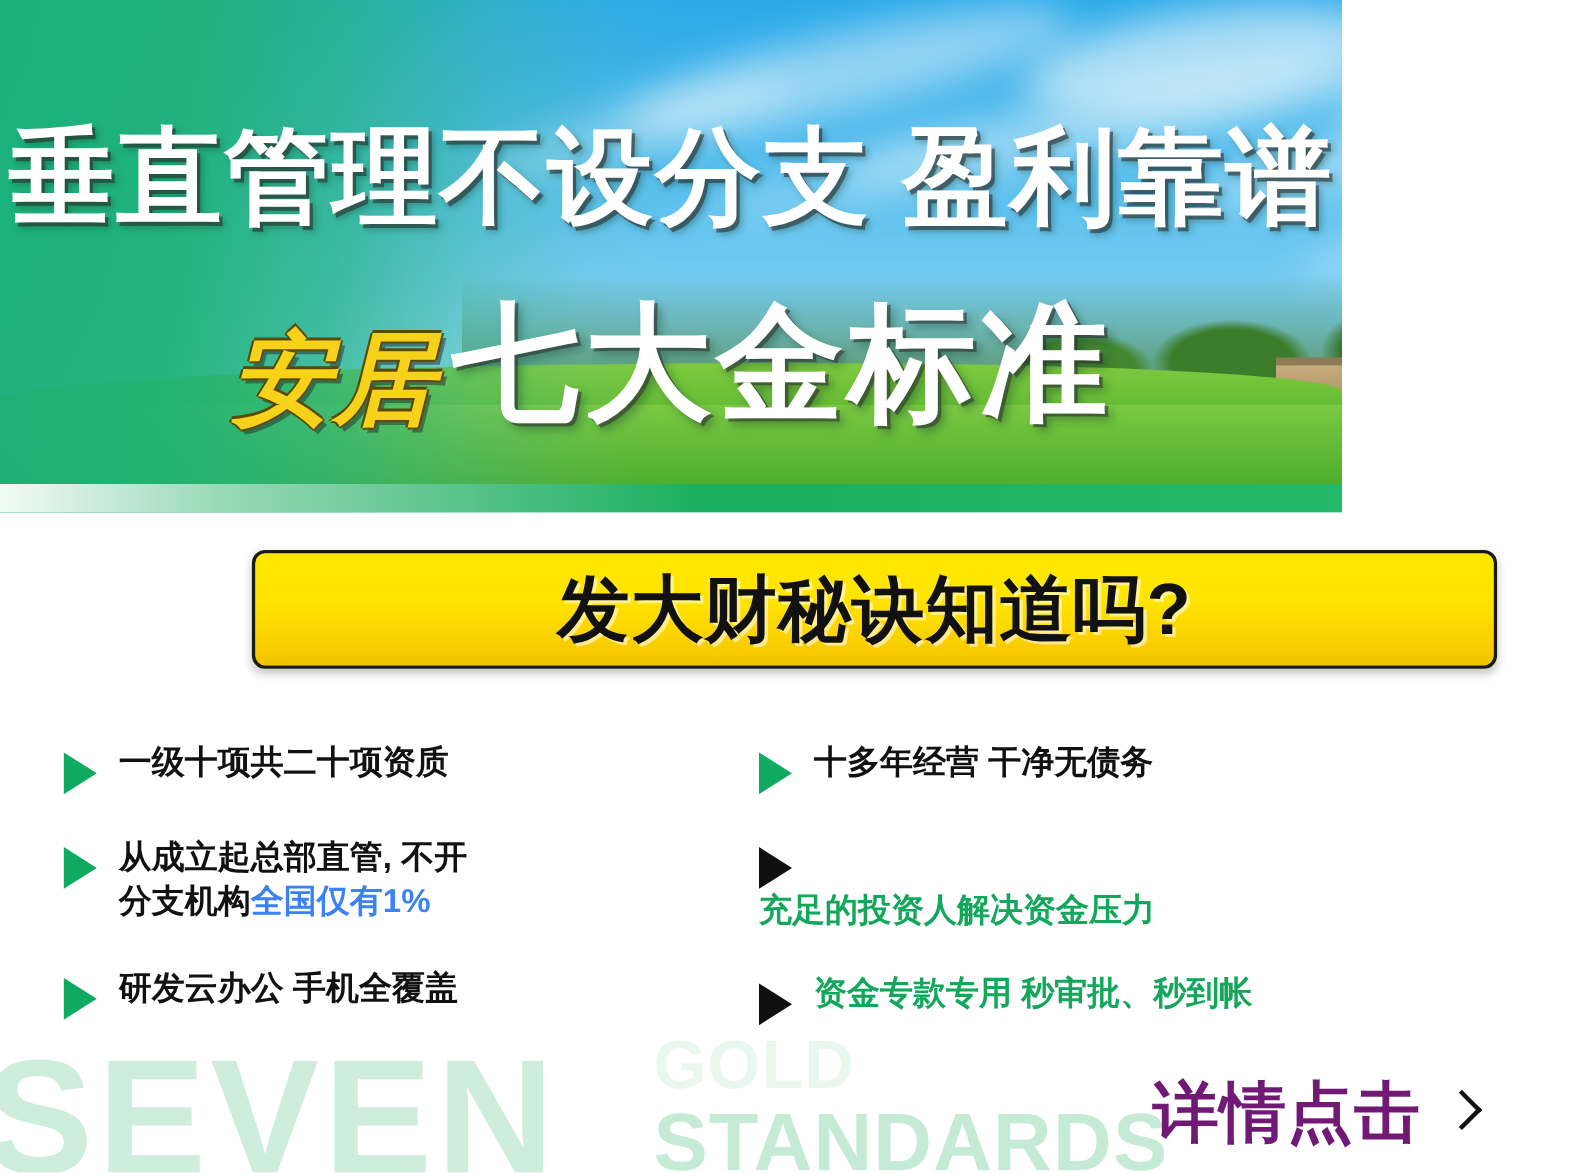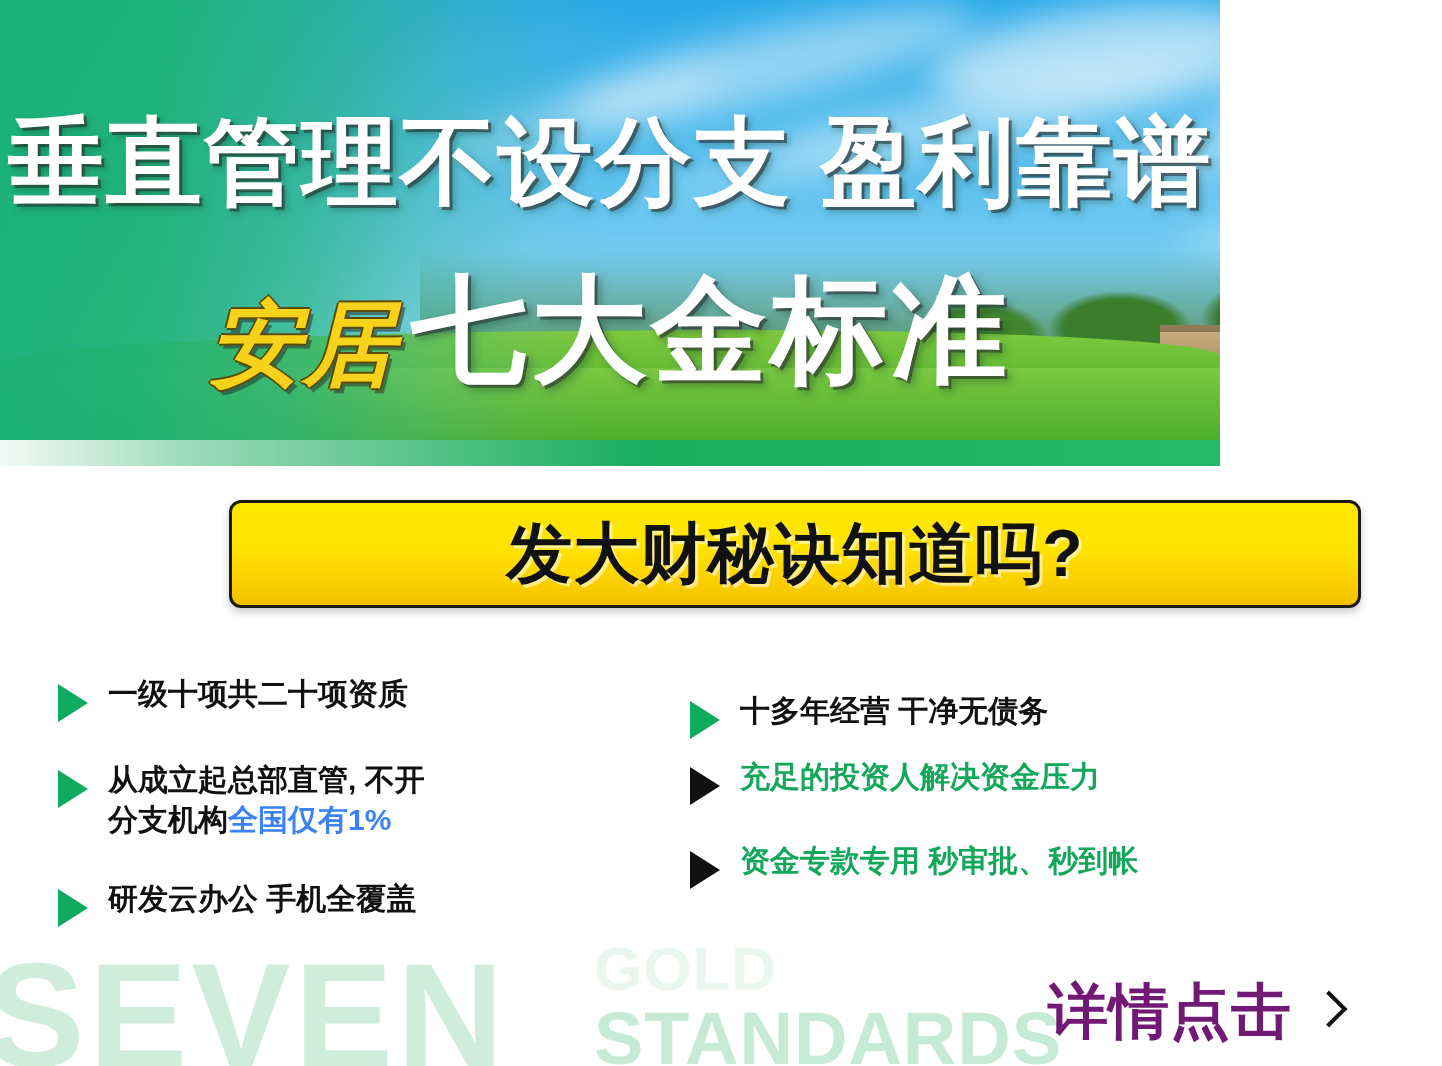--- a/index.html
+++ b/index.html
@@ -241,22 +241,22 @@
     font-weight: bold;
     color: #111111;
     letter-spacing: 0px;
   }
   .feat-text.green { color: #13a75c; }
   .hl-green { color: #3b82f6; }
 
   .f-l1 { margin-top: 14px; }
   .f-l2 { margin-top: 38px; }
   .f-l3 { margin-top: 40px; }
-  .f-r1 { margin-top: 31px; }
-  .f-r2 { margin-top: 18px; }
+  .f-r1 { margin-top: 14px; }
+  .f-r2 { margin-top: 38px; flex-direction: column; }
   .f-r3 { margin-top: 36px; }
 
   
   .wm {
     position: absolute;
     left: 0;
     bottom: 0;
     width: 1060px;
     height: 120px;
     pointer-events: none;

